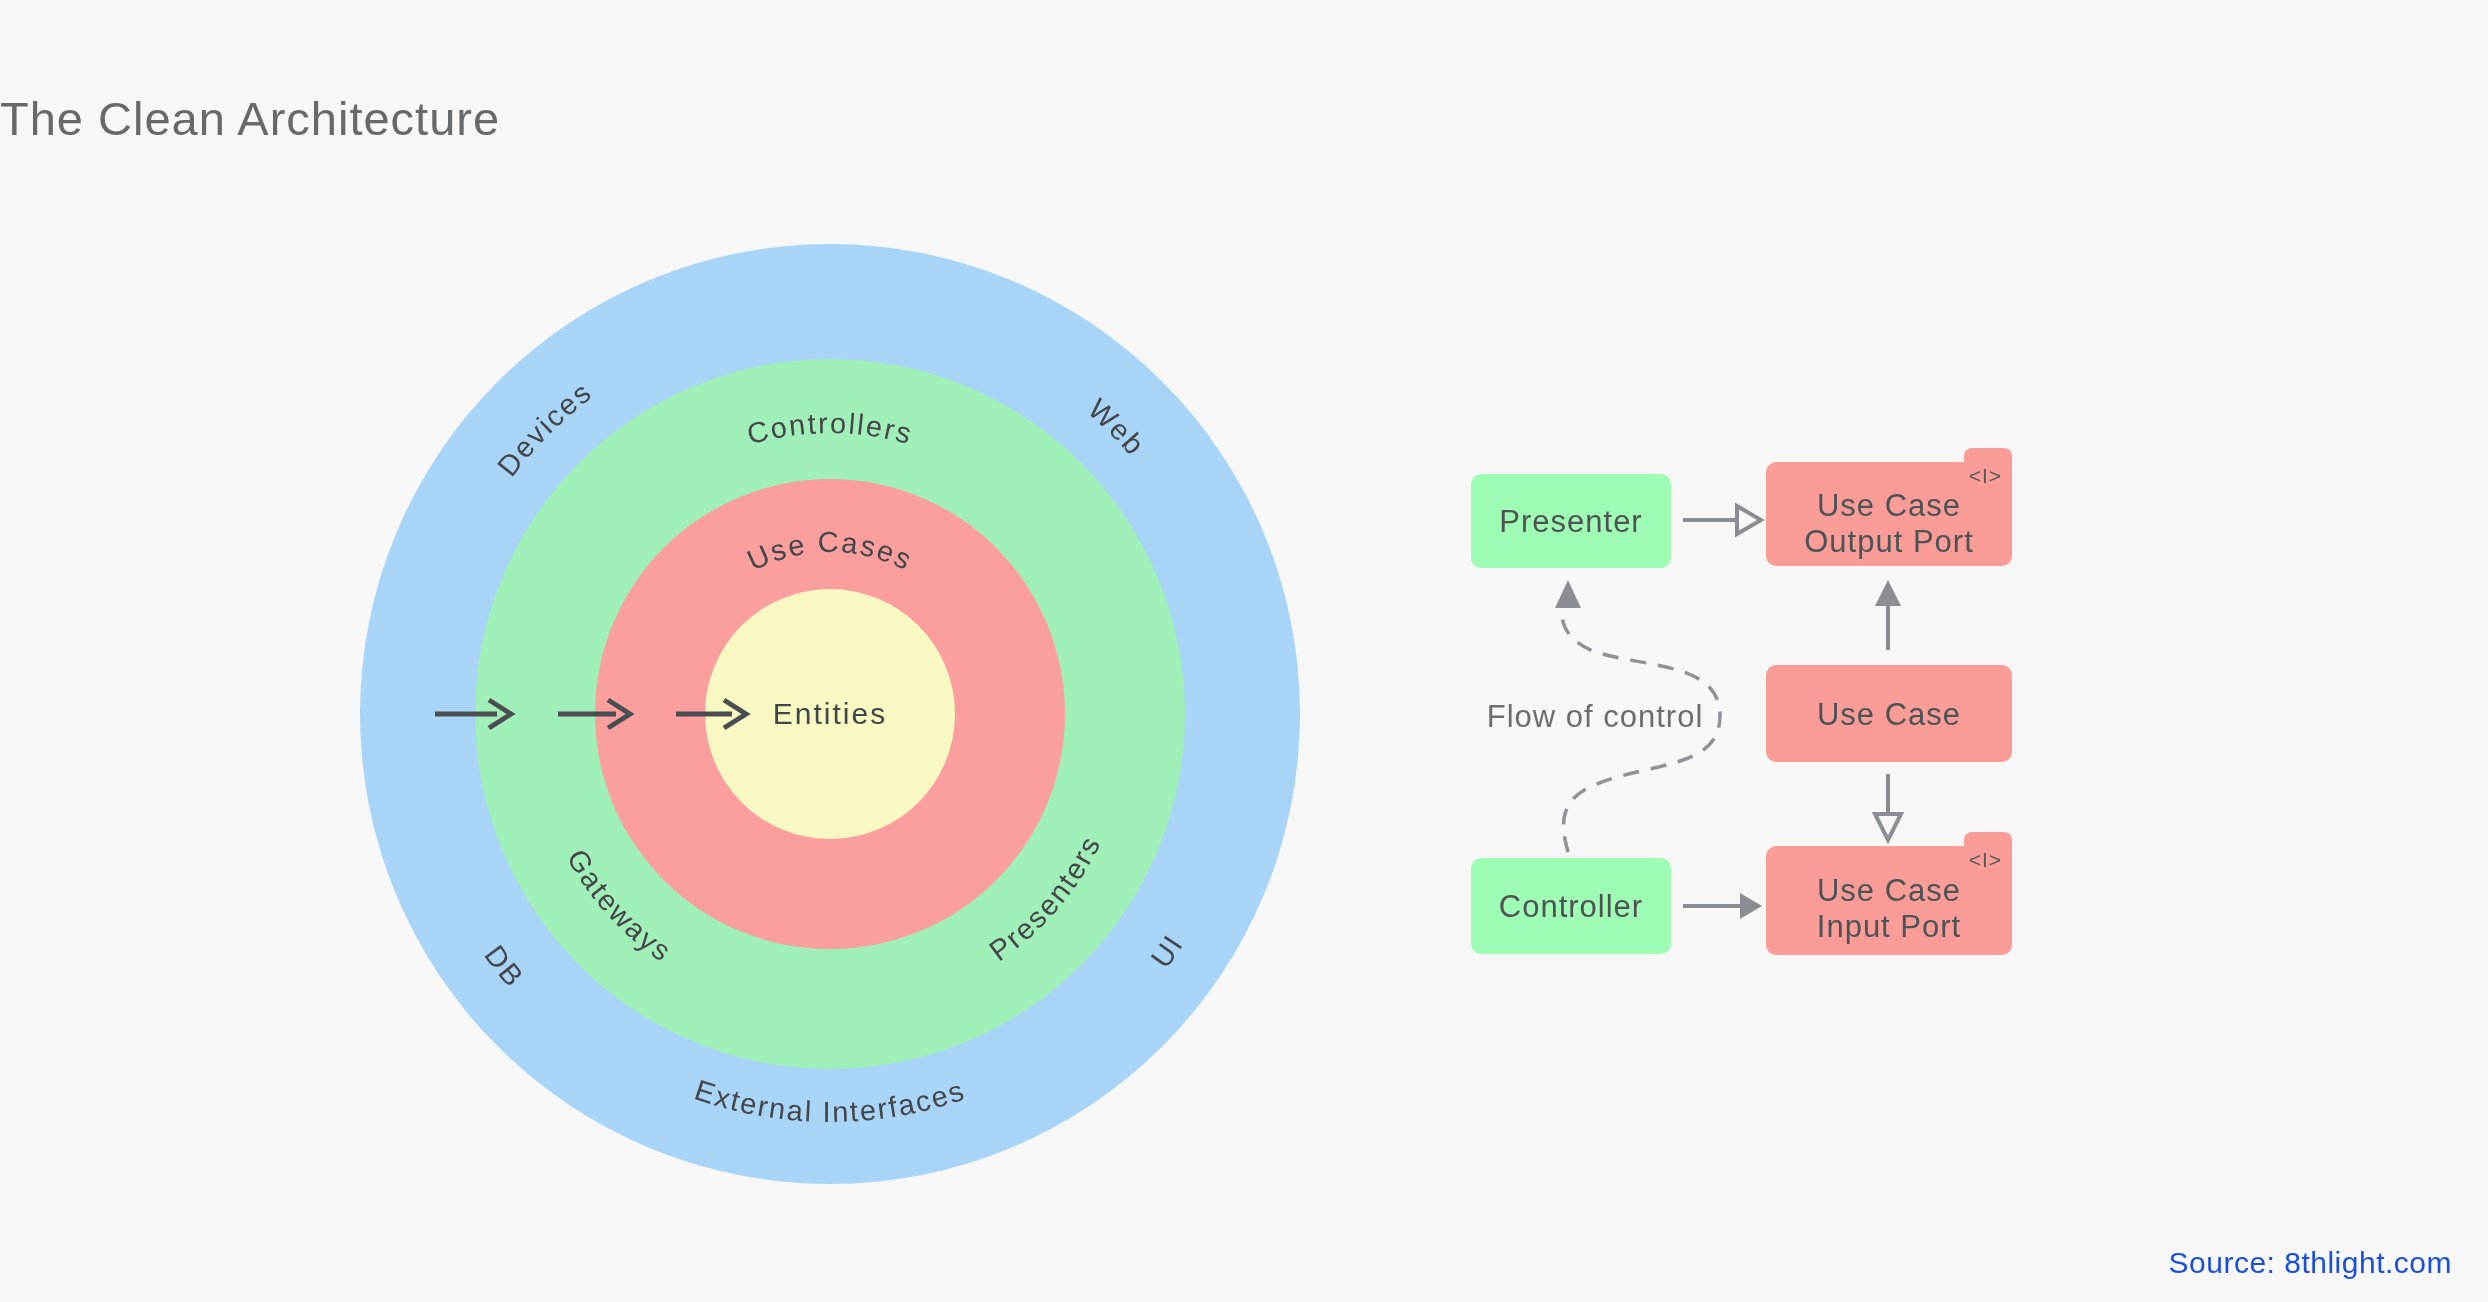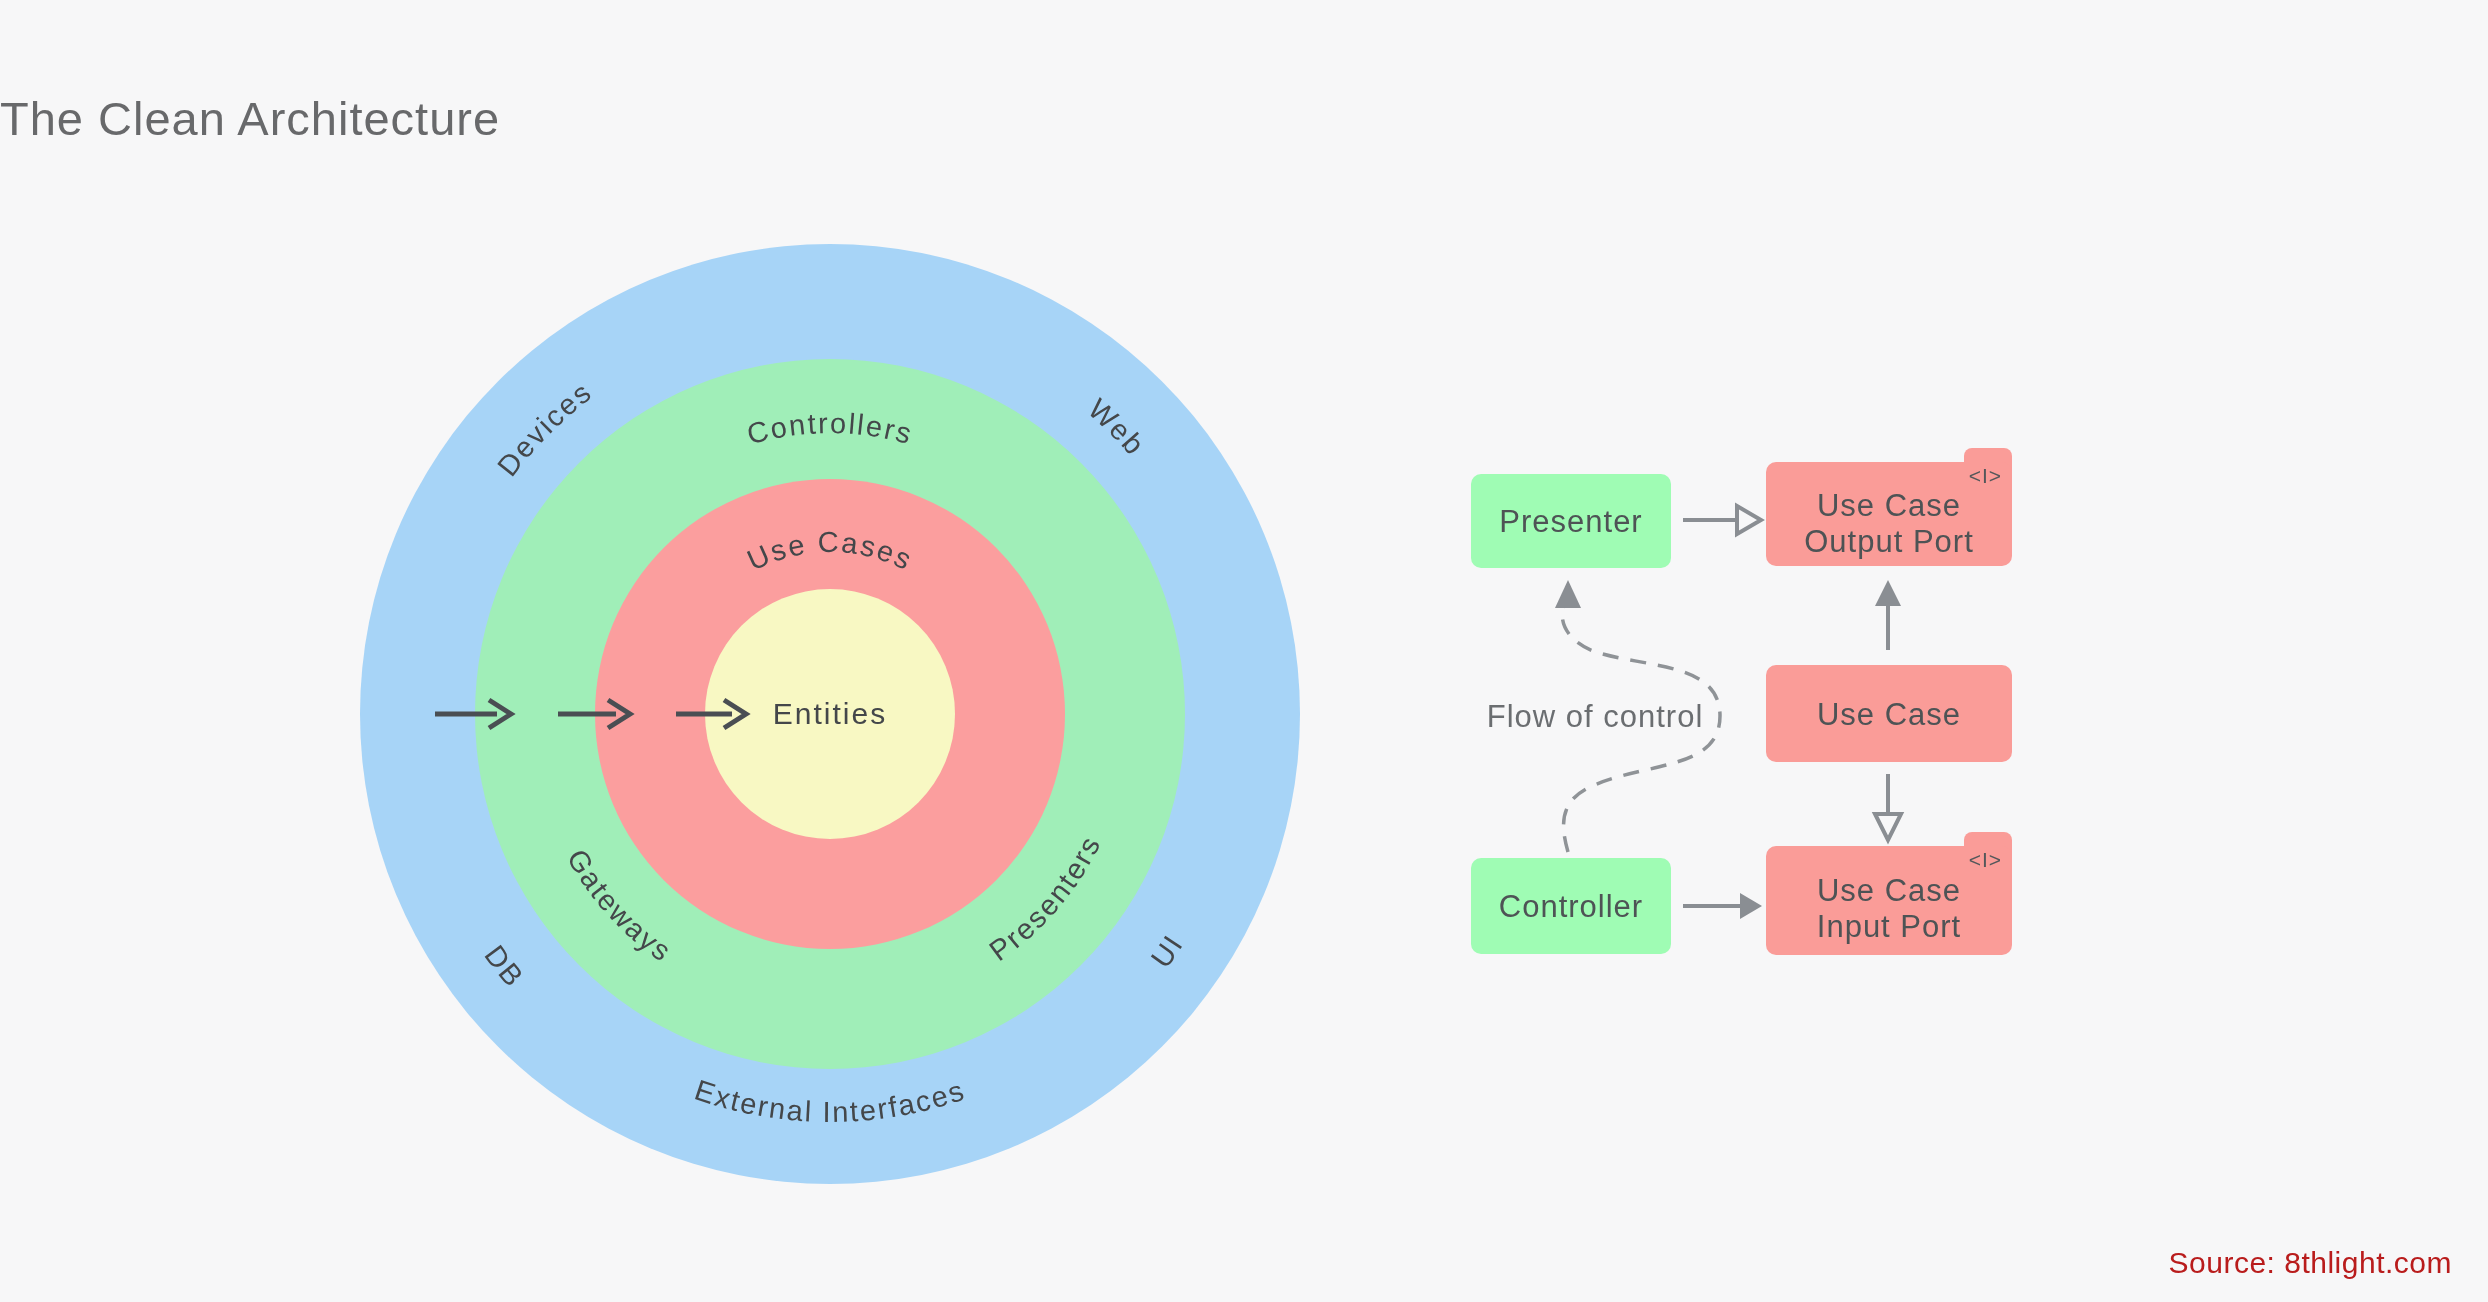--- a/index.html
+++ b/index.html
@@ -25,21 +25,21 @@
     font-weight: 400;
     letter-spacing: 1px;
     color: #68696B;
   }
   .source-credit {
     position: absolute;
     right: 36px;
     bottom: 22px;
     font-size: 30px;
     font-weight: 400;
-    color: #b91c1c;
+    color: #1d4ed8;
     letter-spacing: 0.5px;
   }
   svg { position: absolute; top: 0; left: 0; }
   .ring-label {
     font-family: "Liberation Sans", sans-serif;
     font-size: 29px;
     letter-spacing: 2px;
     fill: #44474A;
   }
   .center-label {

